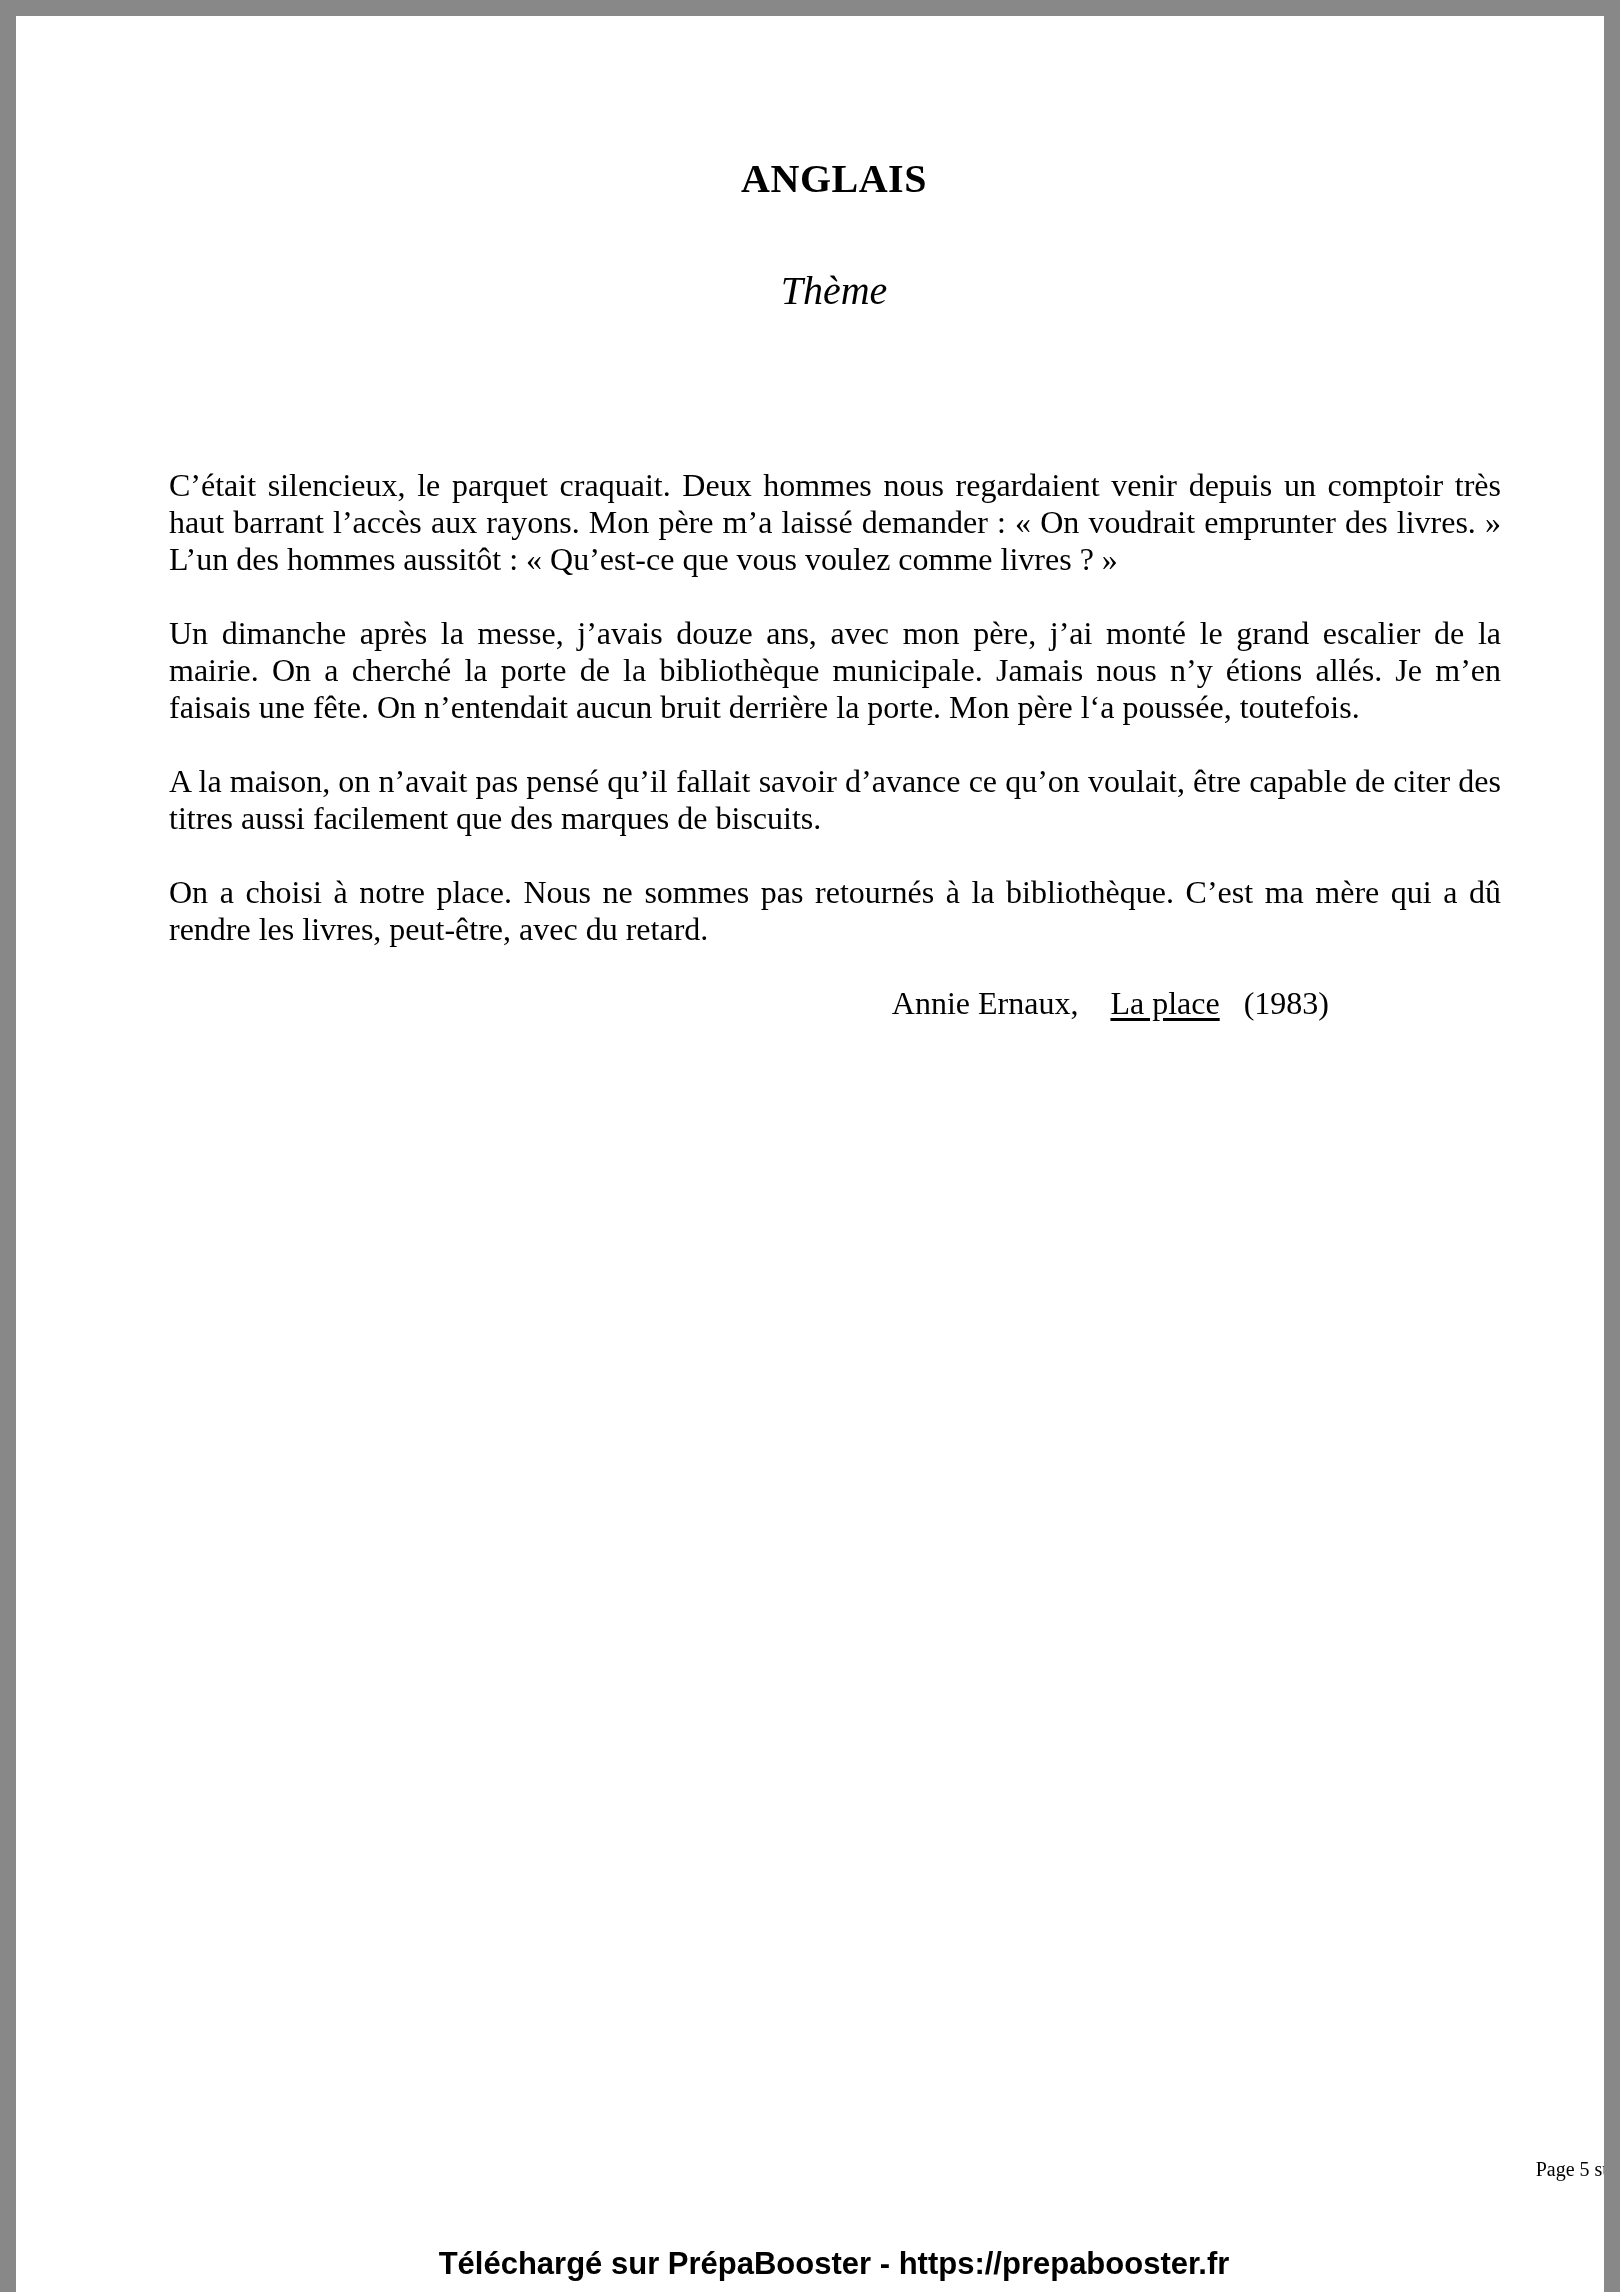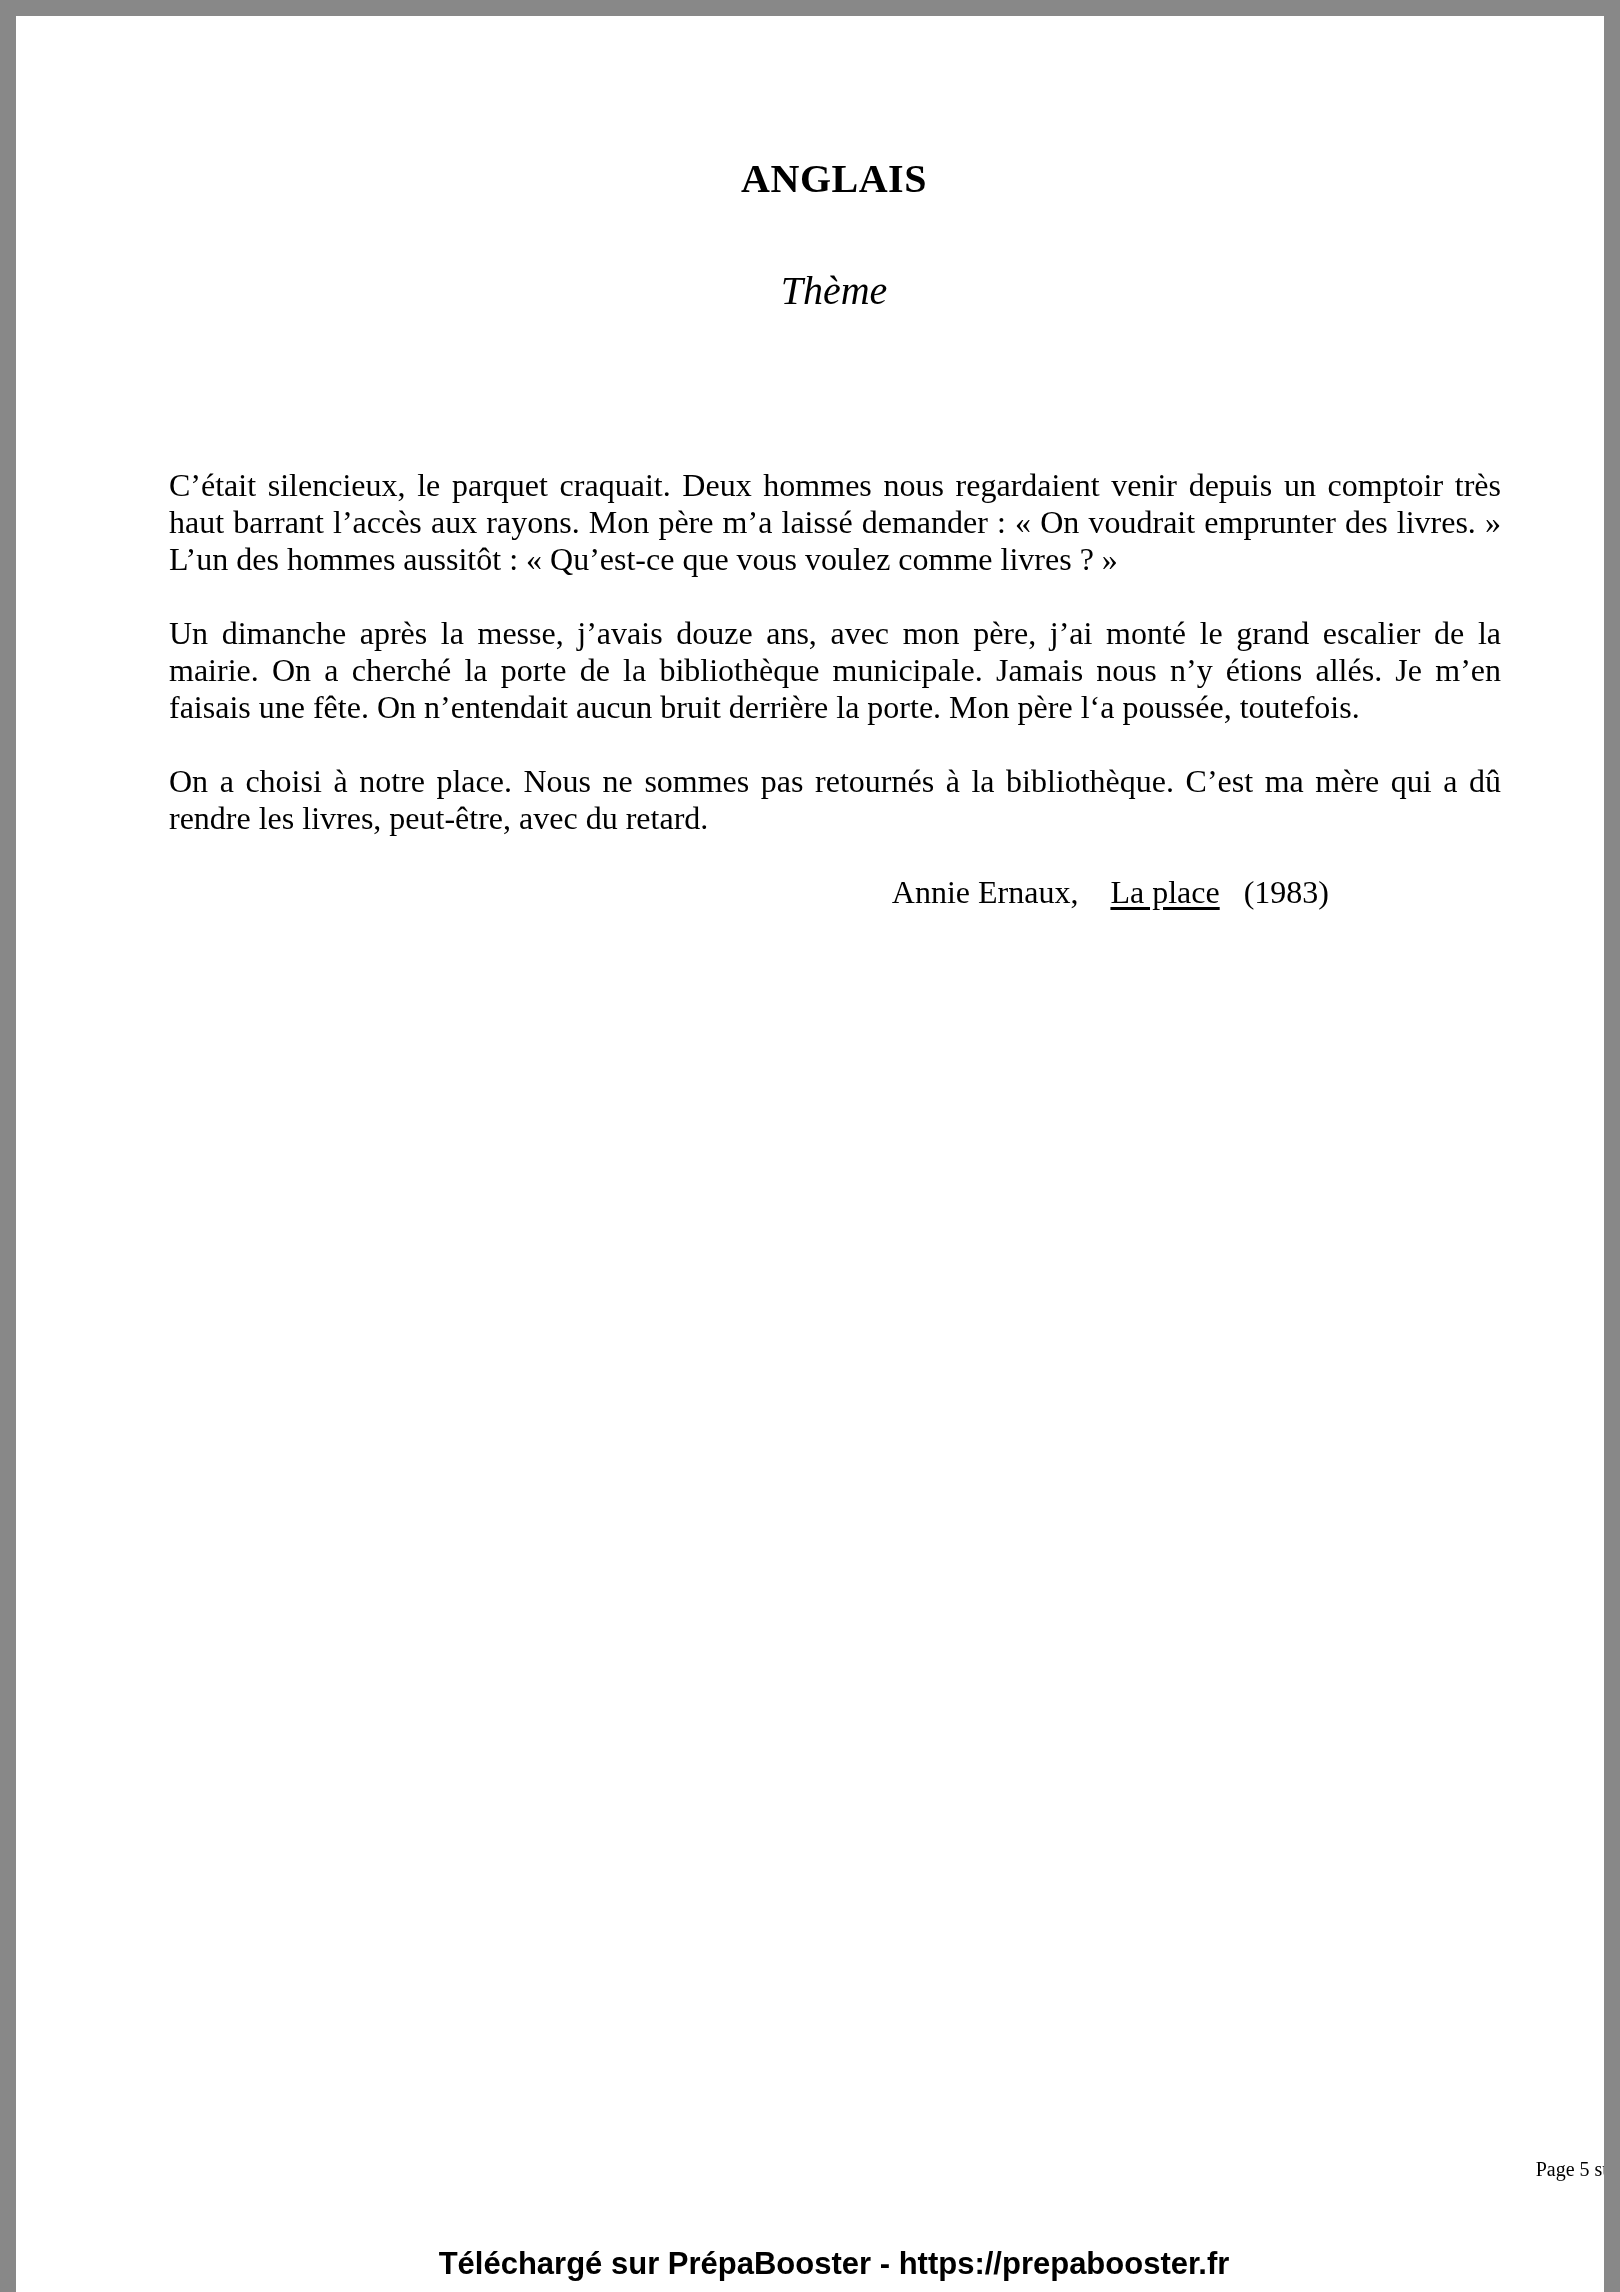--- a/index.html
+++ b/index.html
@@ -80,20 +80,21 @@
 
   <div class="doc-title">ANGLAIS</div>
 
   <div class="doc-subtitle">
     <span class="u">Thème</span>
   </div>
 
   <div class="body-block">
     <p>C’était silencieux, le parquet craquait. Deux hommes nous regardaient venir depuis un comptoir très haut barrant l’accès aux rayons. Mon père m’a laissé demander : « On voudrait emprunter des livres. »  L’un des hommes aussitôt : « Qu’est-ce que vous voulez comme livres ? »</p>
     <p>Un dimanche après la messe, j’avais douze ans, avec mon père, j’ai monté le grand escalier de la mairie. On a cherché la porte de la bibliothèque municipale. Jamais nous n’y étions allés. Je m’en faisais une fête. On n’entendait aucun bruit derrière la porte. Mon père l‘a poussée, toutefois.</p>
+    <p>A la maison, on n’avait pas pensé qu’il fallait savoir d’avance ce qu’on voulait, être capable de citer des titres aussi facilement que des marques de biscuits.</p>
     <p>On a choisi à notre place. Nous ne sommes pas retournés à la bibliothèque. C’est ma mère qui a dû rendre les livres, peut-être,  avec du retard.</p>
 
     <div class="attribution"><span>Annie Ernaux,  </span><span class="work">La place</span><span> (1983)</span></div>
   </div>
 
   <div class="page-number">Page 5 sur 13</div>
 
   <div class="download-notice">Téléchargé sur PrépaBooster - https://prepabooster.fr</div>
 
 </div>

